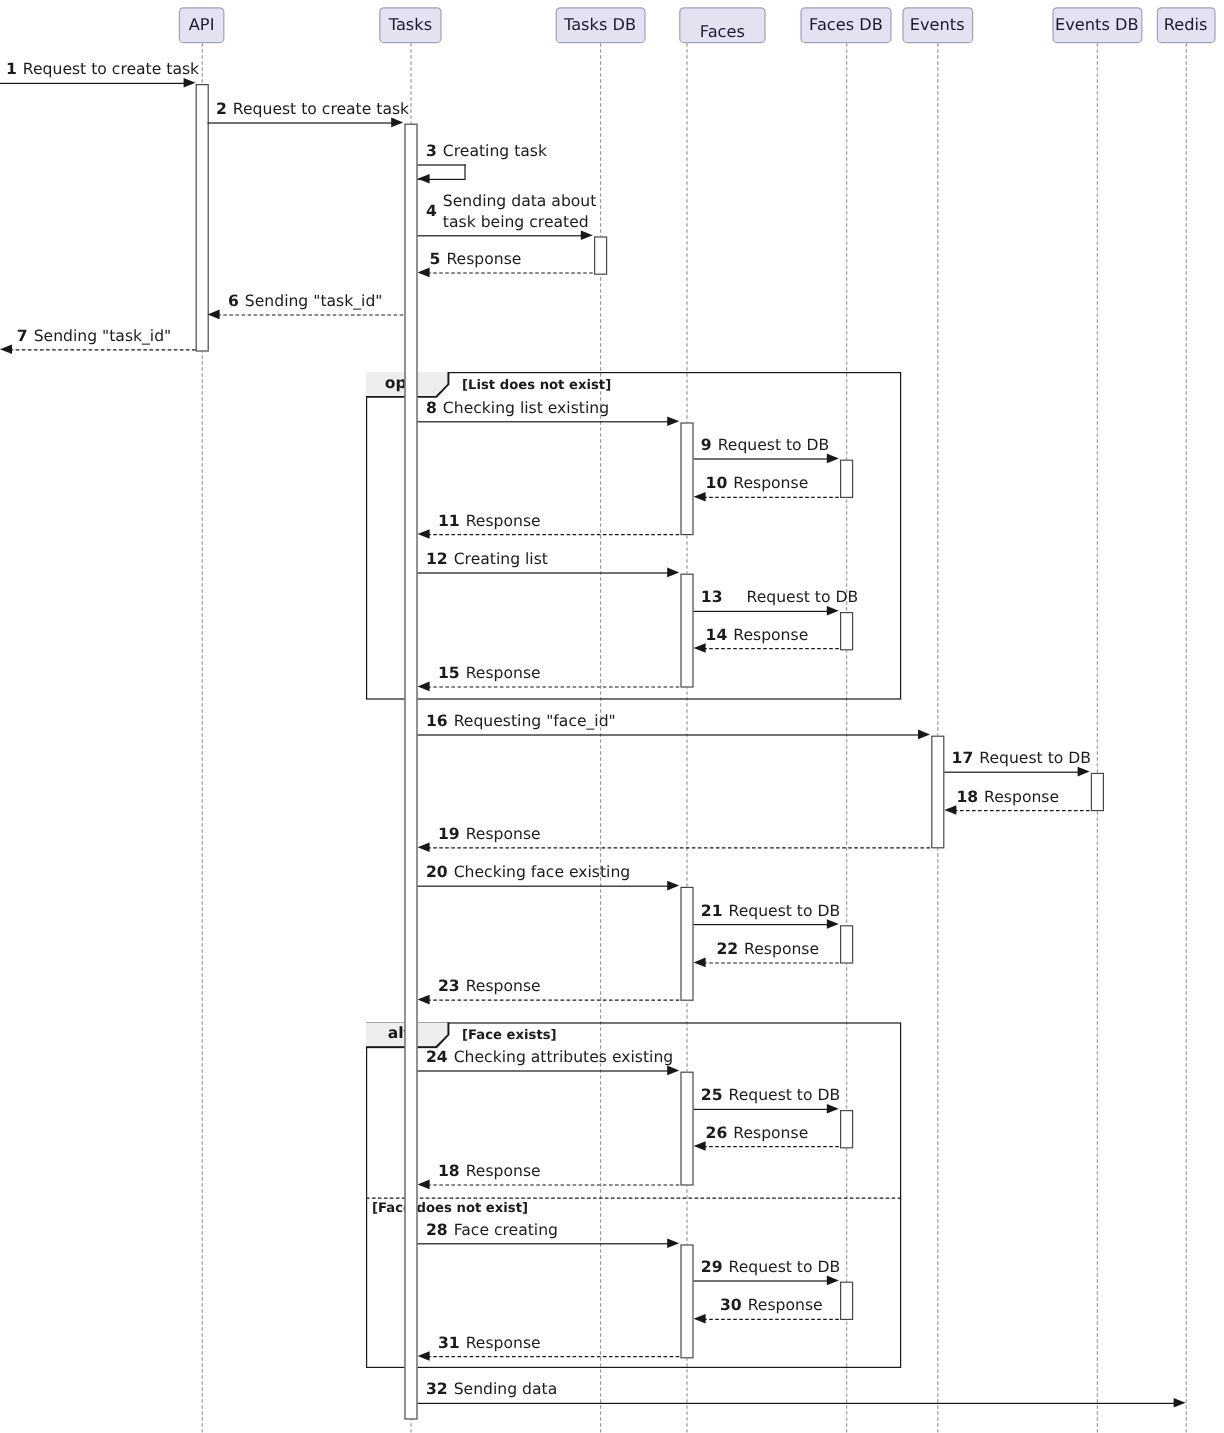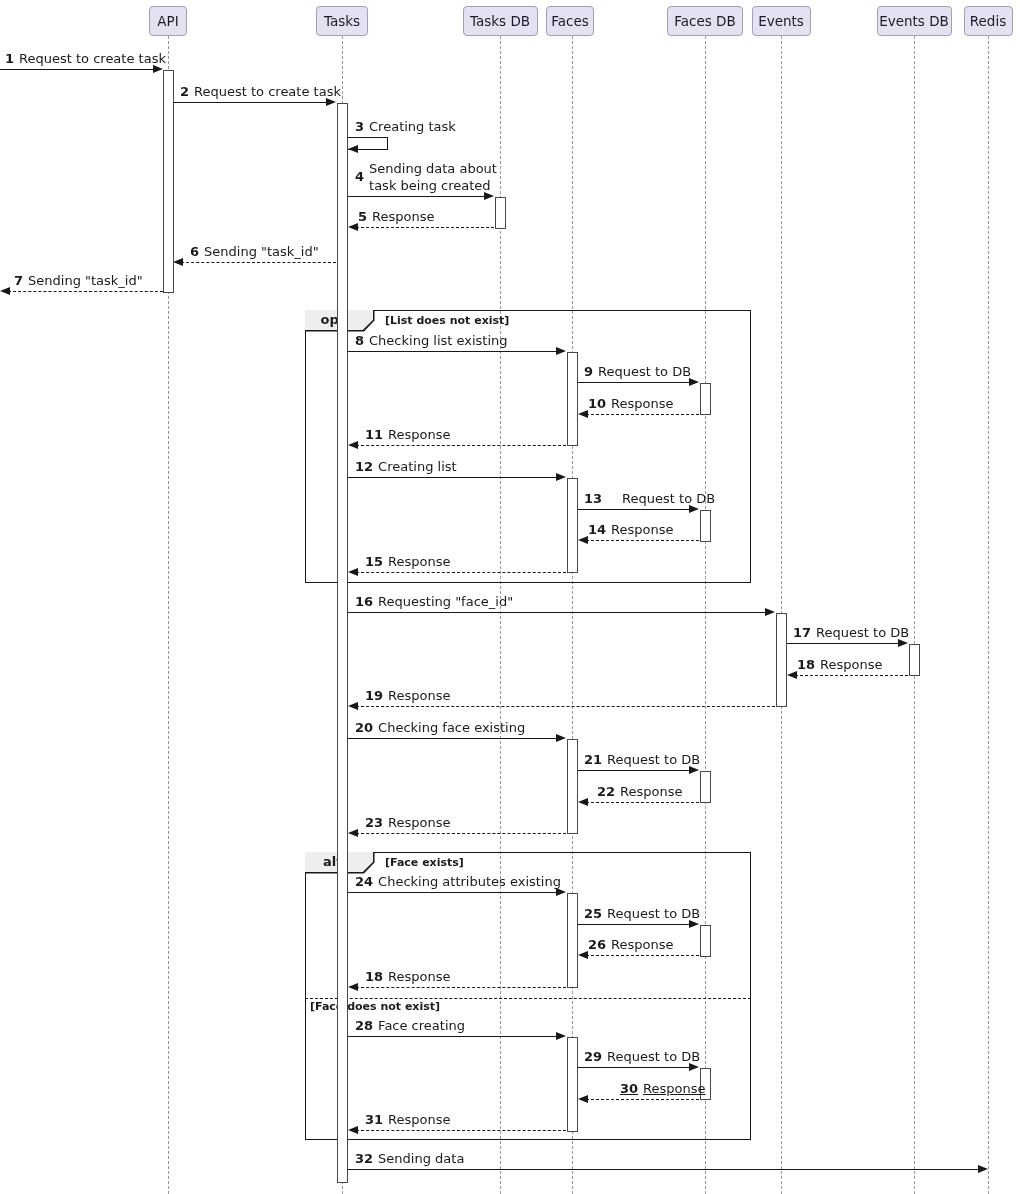--- a/index.html
+++ b/index.html
@@ -168,37 +168,37 @@
     <div class="arrow left" style="left: 348px; top: 983px;"></div>
     <div class="mlabel" style="left: 365px; bottom: 209px;"><span class="num">18</span><span class="txt">Response</span></div>
     <div class="mline solid" style="left: 348px; top: 1036px; width: 210px;"></div>
     <div class="arrow right" style="left: 556px; top: 1032px;"></div>
     <div class="mlabel" style="left: 355px; bottom: 160px;"><span class="num">28</span><span class="txt">Face creating</span></div>
     <div class="mline solid" style="left: 578px; top: 1067px; width: 113px;"></div>
     <div class="arrow right" style="left: 689px; top: 1063px;"></div>
     <div class="mlabel" style="left: 584px; bottom: 129px;"><span class="num">29</span><span class="txt">Request to DB</span></div>
     <div class="mline dashed" style="left: 586px; top: 1099px; width: 113px;"></div>
     <div class="arrow left" style="left: 578px; top: 1095px;"></div>
-    <div class="mlabel" style="left: 620px; bottom: 97px; text-decoration: underline;"><span class="num">30</span><span class="txt">Response</span></div>
+    <div class="mlabel" style="left: 600px; bottom: 97px;"><span class="num">30</span><span class="txt">Response</span></div>
     <div class="mline dashed" style="left: 356px; top: 1130px; width: 210px;"></div>
     <div class="arrow left" style="left: 348px; top: 1126px;"></div>
     <div class="mlabel" style="left: 365px; bottom: 66px;"><span class="num">31</span><span class="txt">Response</span></div>
     <div class="mline solid" style="left: 348px; top: 1169px; width: 632px;"></div>
     <div class="arrow right" style="left: 978px; top: 1165px;"></div>
     <div class="mlabel" style="left: 355px; bottom: 27px;"><span class="num">32</span><span class="txt">Sending data</span></div>
     <div class="participant" style="left: 149px; width: 38px;">
       <span>API</span>
     </div>
     <div class="participant" style="left: 316px; width: 52px;">
       <span>Tasks</span>
     </div>
     <div class="participant" style="left: 462.5px; width: 75px;">
       <span>Tasks DB</span>
     </div>
-    <div class="participant" style="left: 546px; width: 48px;">
+    <div class="participant" style="left: 566px; width: 72px; align-items: flex-end;">
       <span>Faces</span>
     </div>
     <div class="participant" style="left: 667px; width: 76px;">
       <span>Faces DB</span>
     </div>
     <div class="participant" style="left: 751.5px; width: 59px;">
       <span>Events</span>
     </div>
     <div class="participant" style="left: 876.5px; width: 75px;">
       <span>Events DB</span>

